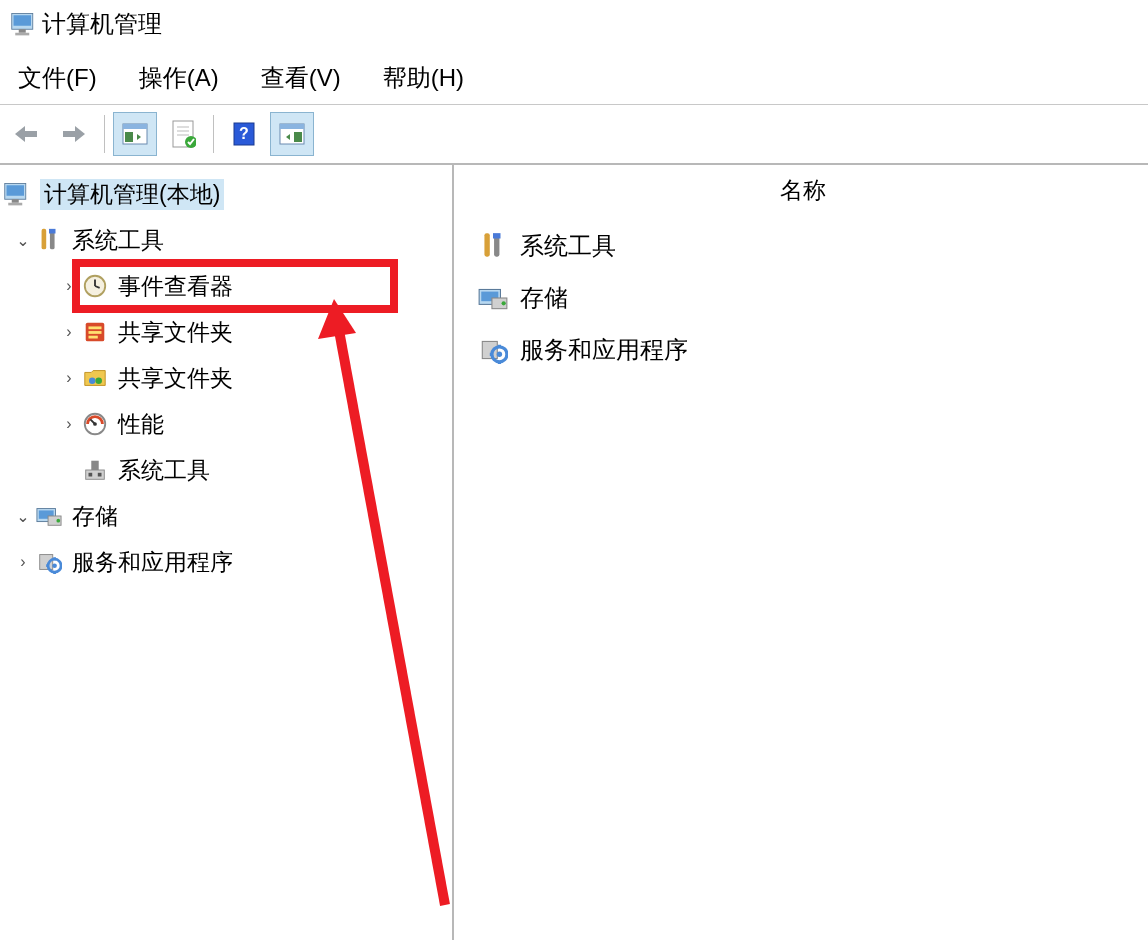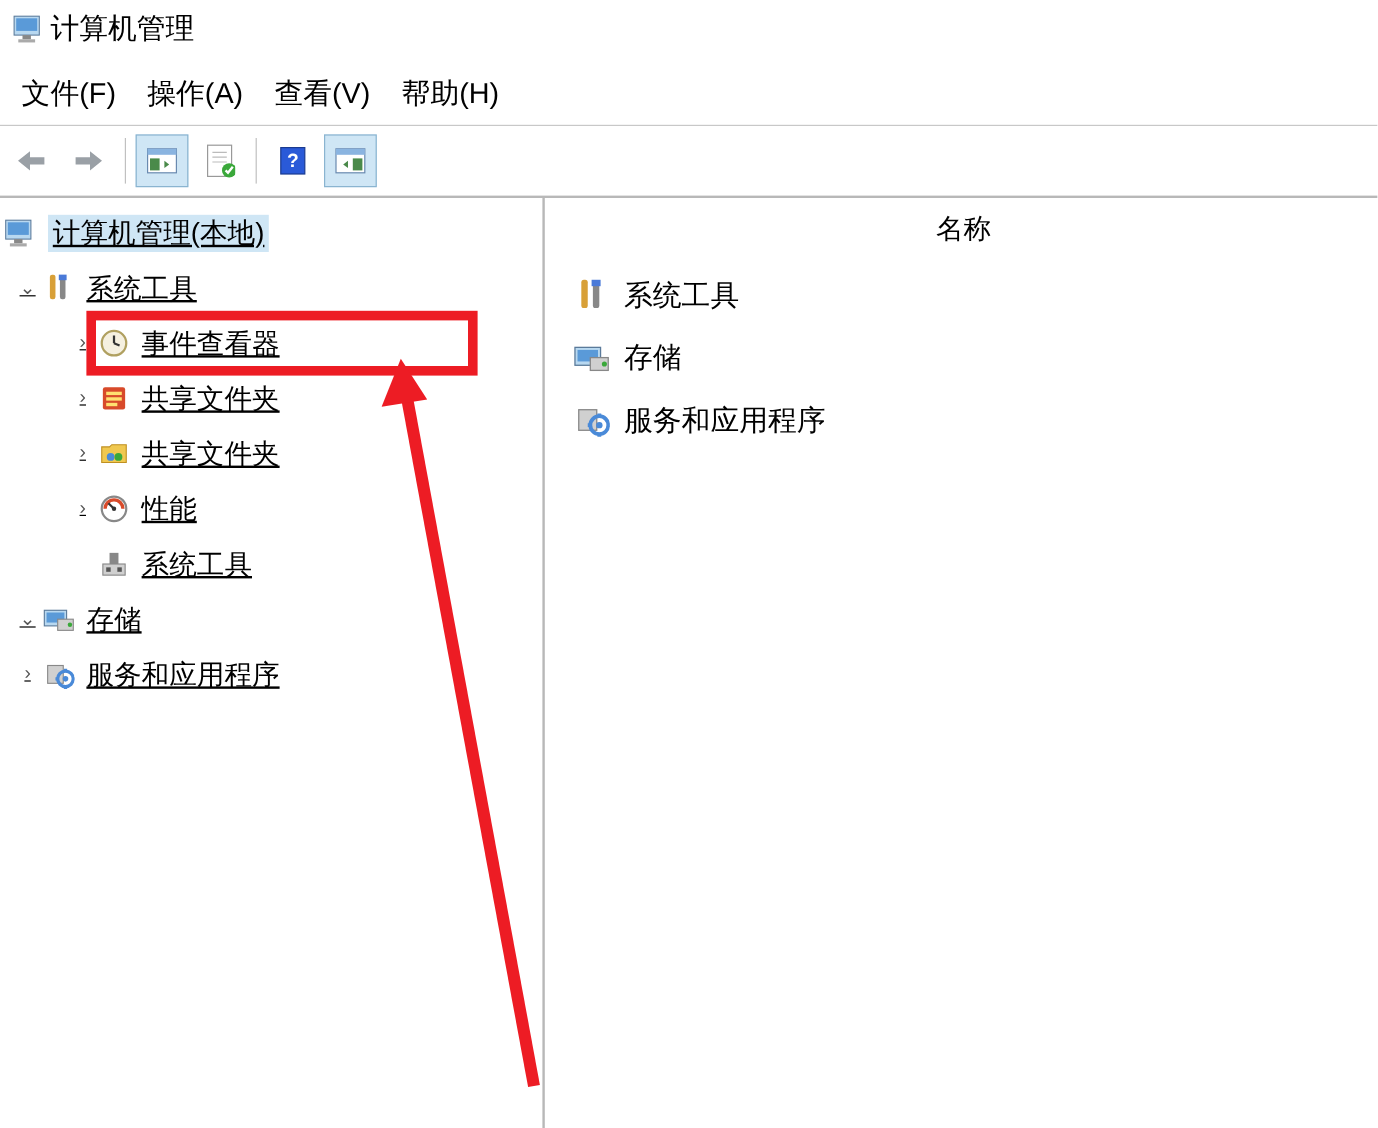--- a/index.html
+++ b/index.html
@@ -20,21 +20,21 @@
       gap: 4px;
     }
     .title-bar .app-icon {
       width: 28px; height: 28px;
     }
     .title-bar .title-text {
       font-size: 24px;
     }
     .menu-bar {
       display: flex;
-      gap: 26px;
+      gap: 42px;
       padding: 14px 18px 10px 18px;
       border-bottom: 1px solid #c8c8c8;
       font-size: 24px;
     }
     .menu-bar .menu-item { cursor: default; }
     .toolbar {
       display: flex;
       align-items: center;
       padding: 6px 4px;
       gap: 4px;
@@ -54,21 +54,20 @@
       display: flex;
       height: calc(940px - 48px - 56px - 58px);
       border-top: 2px solid #b8b8b8;
     }
     .left-pane {
       width: 454px;
       border-right: 2px solid #b8b8b8;
       padding: 6px 0;
       position: relative;
       overflow: hidden;
-      text-decoration: underline;
     }
     .right-pane {
       flex: 1;
       padding: 10px 22px;
       text-align: center;
     }
     .tree-row {
       display: flex;
       align-items: center;
       height: 46px;

